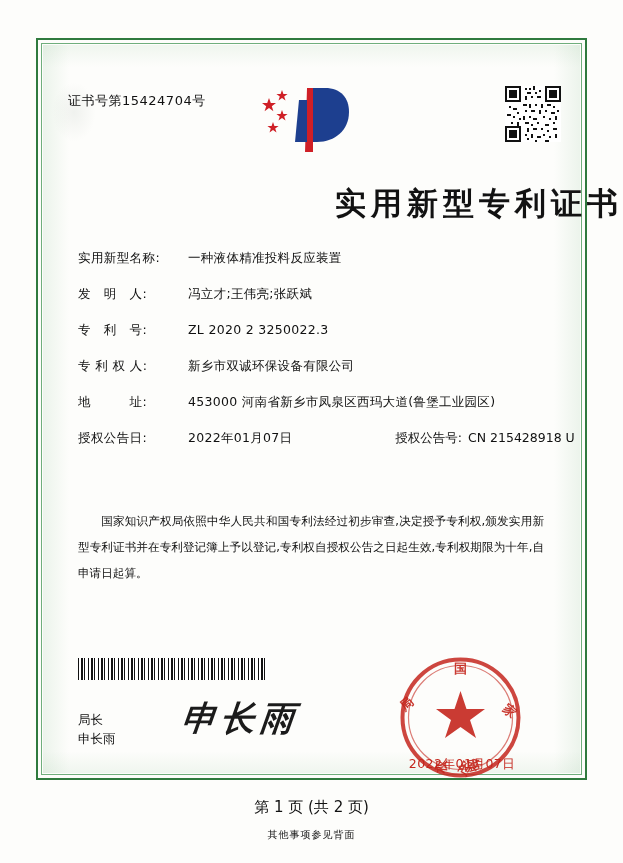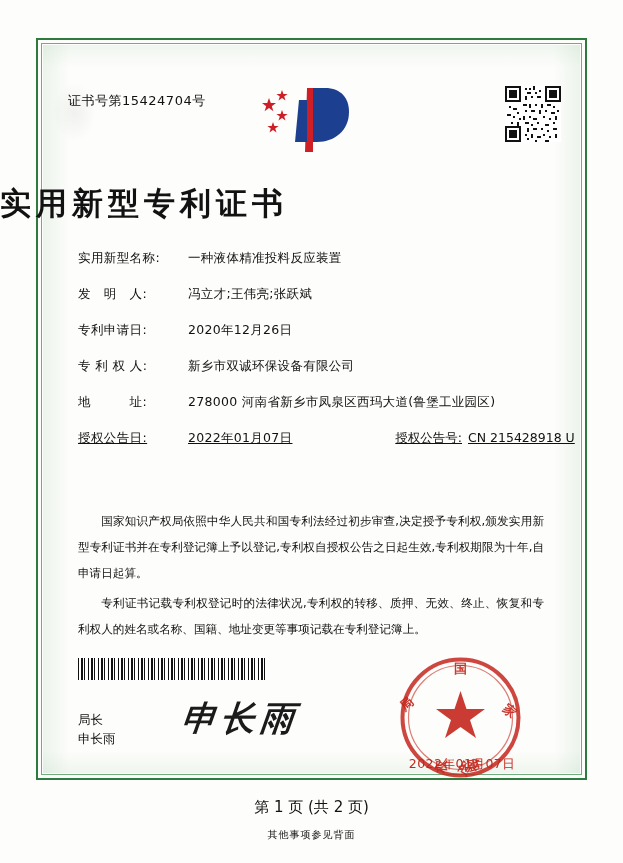--- a/index.html
+++ b/index.html
@@ -66,21 +66,21 @@
   
   .qr {
     position: absolute;
     right: 62px; top: 86px;
     width: 56px; height: 56px;
   }
   
   .title {
     position: absolute;
     left: 0; right: 0; top: 183px;
-    text-align: left;
+    text-align: right;
     font-family: "DejaVu Serif", "Liberation Serif", serif;
     font-size: 31px;
     font-weight: bold;
     letter-spacing: 5px;
     color: #121212;
   }
   
   .fields {
     position: absolute;
     left: 78px; top: 250px;
@@ -99,21 +99,20 @@
     white-space: nowrap;
     letter-spacing: 0.4px;
   }
   .field .value {
     flex: 1 1 auto;
     white-space: nowrap;
     letter-spacing: 0.3px;
   }
   .field.dual {
     margin-bottom: 2px;
-    text-decoration: underline;
   }
   .field.dual .label2 {
     width: 92px;
     flex: 0 0 92px;
     text-align: right;
     padding-right: 6px;
     white-space: nowrap;
   }
   .field.dual .value2 {
     flex: 0 0 auto;
@@ -313,42 +312,41 @@
   <div class="fields">
     <div class="field">
       <span class="label">实用新型名称:</span>
       <span class="value">一种液体精准投料反应装置</span>
     </div>
     <div class="field">
       <span class="label">发　明　人:</span>
       <span class="value">冯立才;王伟亮;张跃斌</span>
     </div>
     <div class="field">
-      <span class="label">专利申请日:</span>
-      <span class="value">2020年12月26日</span>
+      <span class="label">专　利　号:</span>
+      <span class="value">ZL 2020 2 3250022.3</span>
     </div>
     <div class="field">
       <span class="label">专 利 权 人:</span>
       <span class="value">新乡市双诚环保设备有限公司</span>
     </div>
     <div class="field">
       <span class="label">地　　　址:</span>
-      <span class="value">278000 河南省新乡市凤泉区西玛大道(鲁堡工业园区)</span>
+      <span class="value">453000 河南省新乡市凤泉区西玛大道(鲁堡工业园区)</span>
     </div>
     <div class="field dual">
       <span class="label">授权公告日:</span>
       <span class="value">2022年01月07日</span>
       <span class="label2">授权公告号:</span>
       <span class="value2">CN 215428918 U</span>
     </div>
   </div>
 
   <div class="paras">
     <p>国家知识产权局依照中华人民共和国专利法经过初步审查,决定授予专利权,颁发实用新型专利证书并在专利登记簿上予以登记,专利权自授权公告之日起生效,专利权期限为十年,自申请日起算。</p>
-    <p>专利证书记载专利权登记时的法律状况,专利权的转移、质押、无效、终止、恢复和专利权人的姓名或名称、国籍、地址变更等事项记载在专利登记簿上。</p>
   </div>
 
   <div class="barcode"></div>
 
   <div class="sig-label">
     <div>局长</div>
     <div>申长雨</div>
   </div>
 
   <div class="sig-script">申长雨</div>

